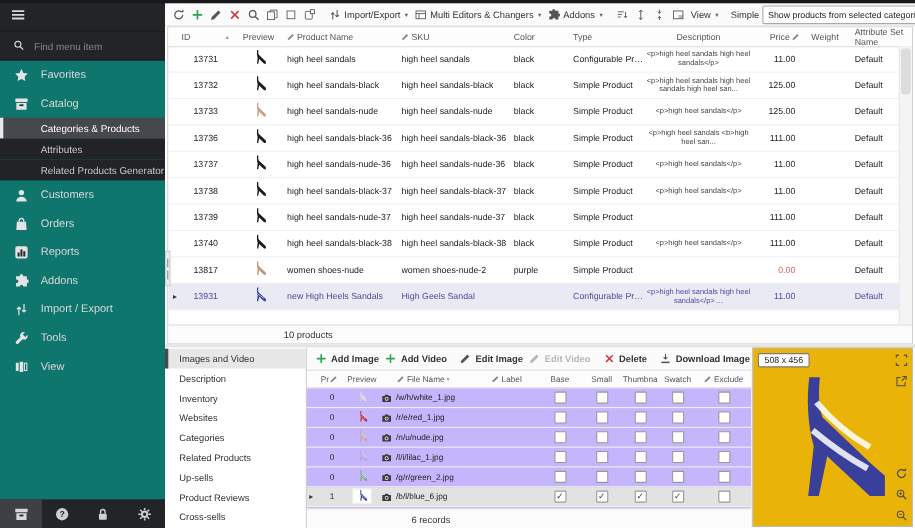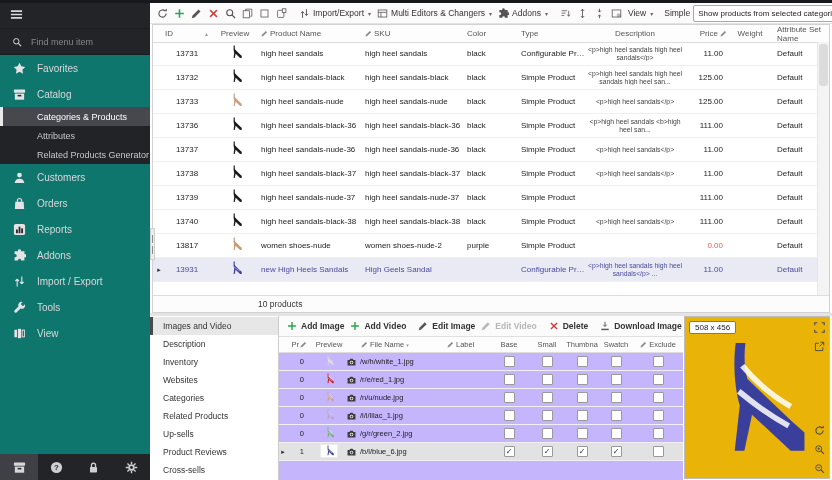--- a/index.html
+++ b/index.html
@@ -841,20 +841,23 @@
             <span class="cb">✓</span>
           </div>
           <div class="cbwrap">
             <span class="cb">✓</span>
           </div>
           <div class="cbwrap">
             <span class="cb"></span>
           </div>
         </div>
       </div>
+    <div class="ifoot">
+        <span>6 records</span>
+      </div>
   </div>
 
   <div class="ppanel">
     <div class="sizebadge">508 x 456</div>
     <div class="pp-ic" style="top:5px" id="icFull">
         <svg viewBox="0 0 14 14" width="11" height="11" style="color:currentColor;flex:none">
           <path d="M1 4.2V1h3.2M9.8 1H13v3.2M13 9.8V13H9.8M4.2 13H1V9.8" fill="none" stroke="currentColor" stroke-width="1.4"></path>
         </svg>
       </div>
     <div class="pp-ic" style="top:24px" id="icExt">

